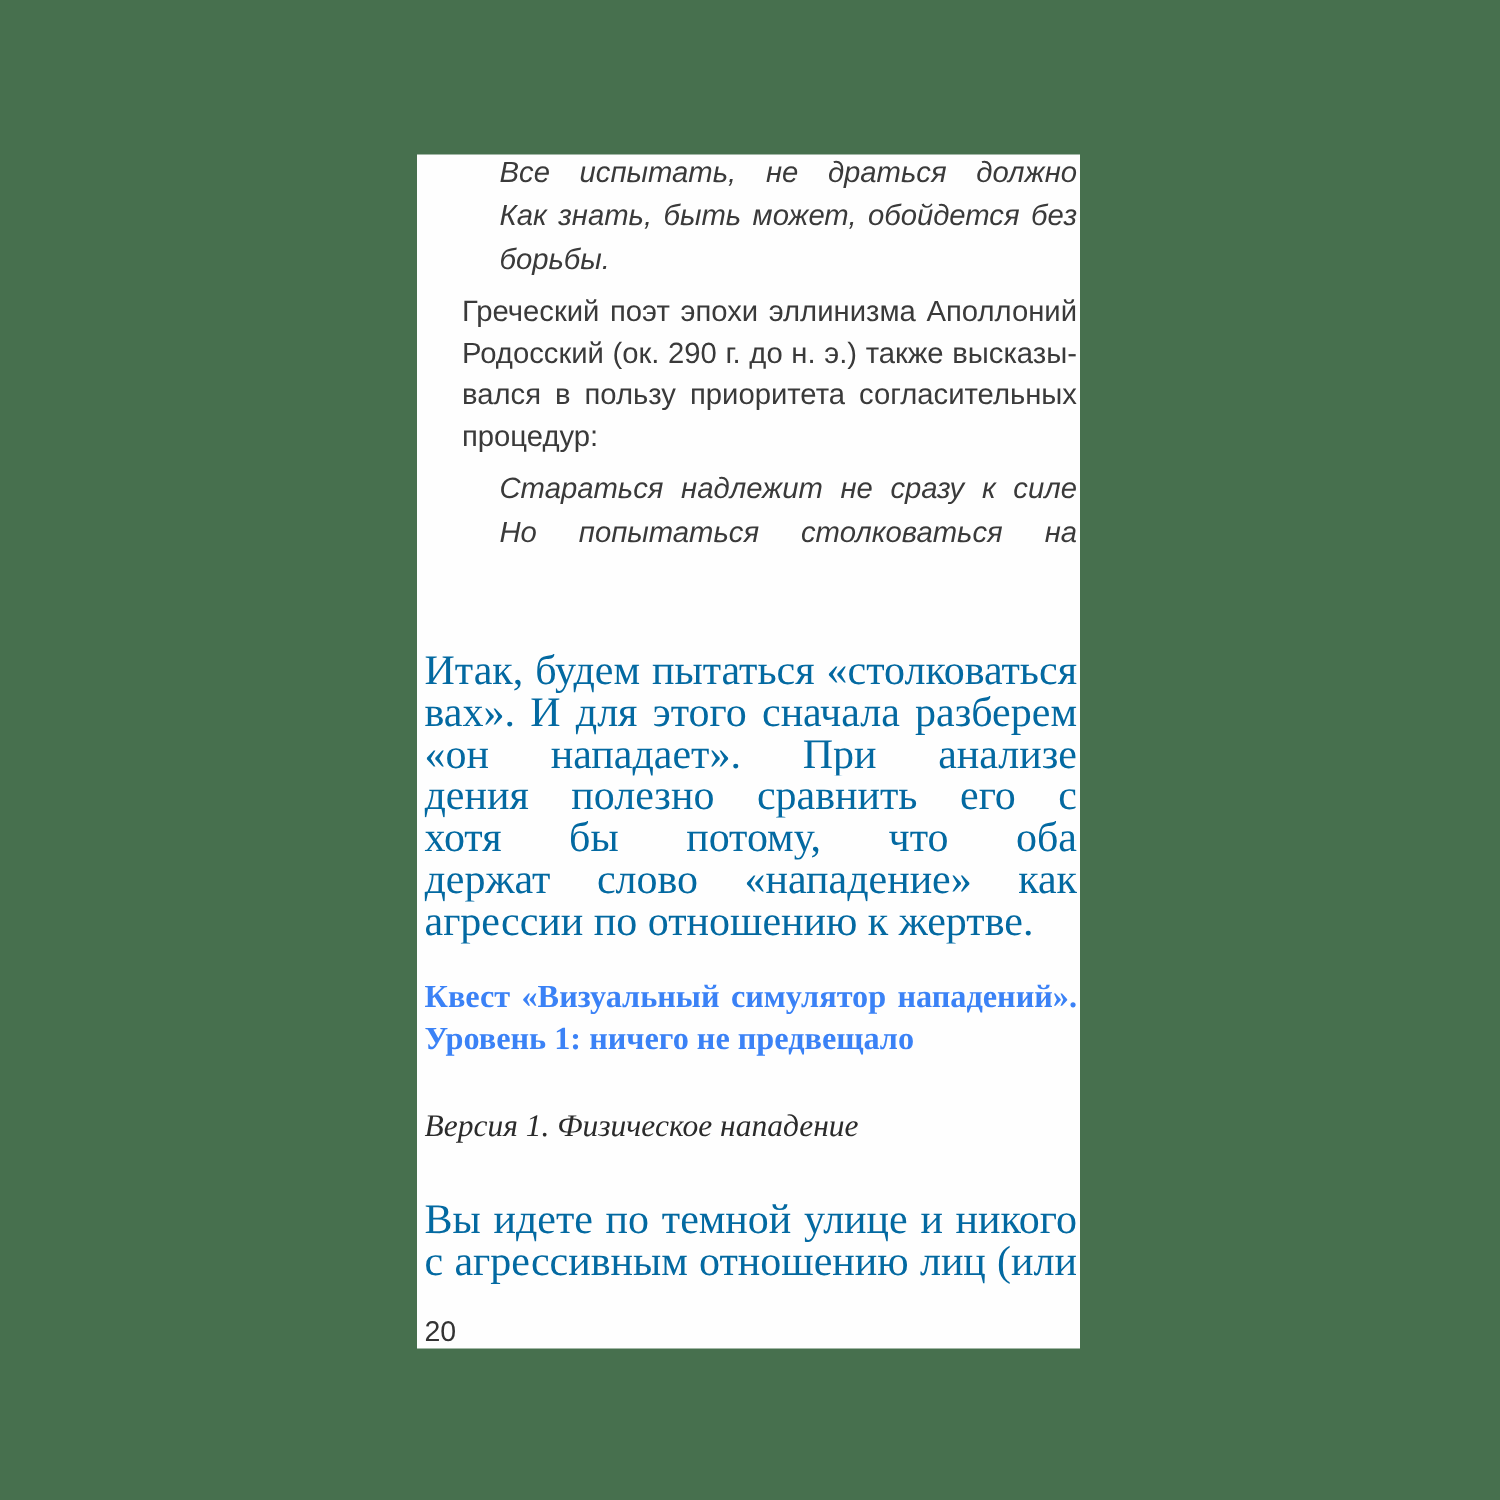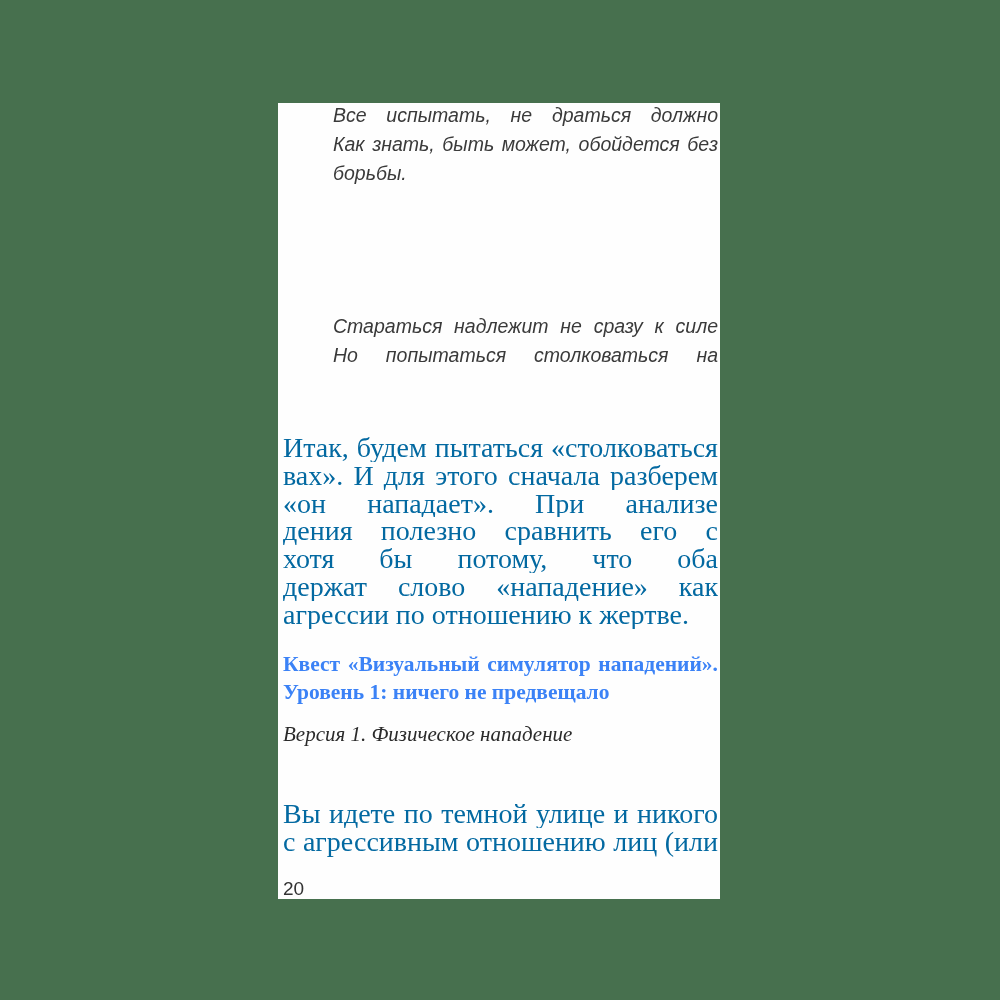--- a/index.html
+++ b/index.html
@@ -63,21 +63,21 @@
     line-height: 28px;
     color: #3b82f6;
     width: 435px; left: 5px; top: 547px;
   }
   .subheading {
     font-family: "Liberation Serif", serif;
     font-style: italic;
     font-size: 21px;
     line-height: 26px;
     color: #2B2B2B;
-    width: 435px; left: 5px; top: 618px;
+    width: 435px; left: 5px; top: 634px;
   }
   .pagenum {
     font-family: "Liberation Sans", sans-serif;
     font-size: 19px;
     line-height: 24px;
     color: #333333;
     left: 5px; top: 774px;
   }
 </style>
 </head>
@@ -85,20 +85,26 @@
 
 <div id="canvas">
   <div class="page">
 
     <div class="block verse verse1">
       <div class="ln j">Все испытать, не драться должно мудрому,</div>
       <div class="ln j">Как знать, быть может, обойдется без</div>
       <div class="ln">борьбы.</div>
     </div>
 
+    <div class="block sanspara">
+      <div class="ln j">Греческий поэт эпохи эллинизма Аполлоний</div>
+      <div class="ln j">Родосский (ок. 290 г. до н. э.) также высказы-</div>
+      <div class="ln j">вался в пользу приоритета согласительных</div>
+      <div class="ln">процедур:</div>
+    </div>
 
     <div class="block verse verse2">
       <div class="ln j">Стараться надлежит не сразу к силе при-</div>
       <div class="ln j">Но попытаться столковаться на словах.</div>
     </div>
 
     <div class="block serifpara body1">
       <div class="ln j">Итак, будем пытаться «столковаться на сло-</div>
       <div class="ln j">вах». И для этого сначала разберем понятие</div>
       <div class="ln j">«он нападает». При анализе речевого напа-</div>

